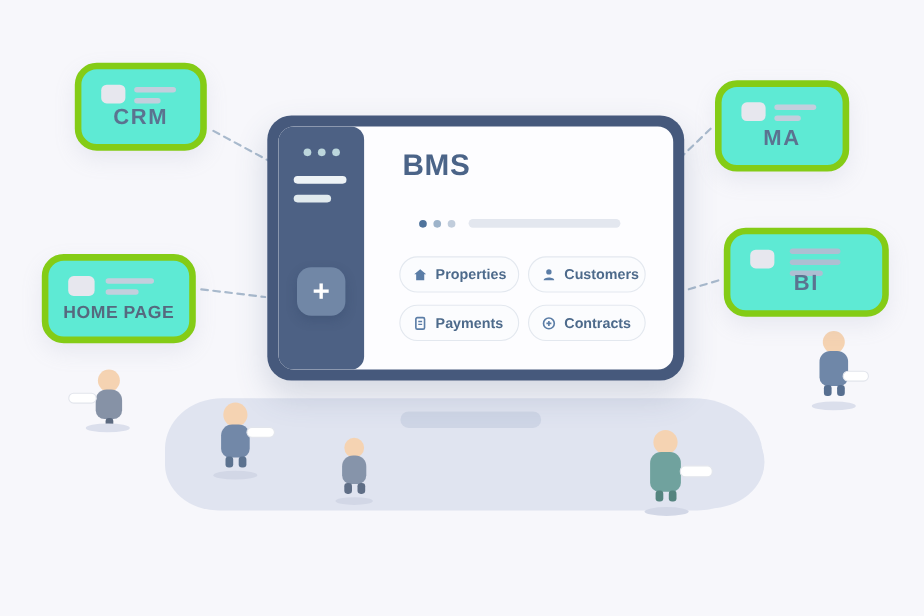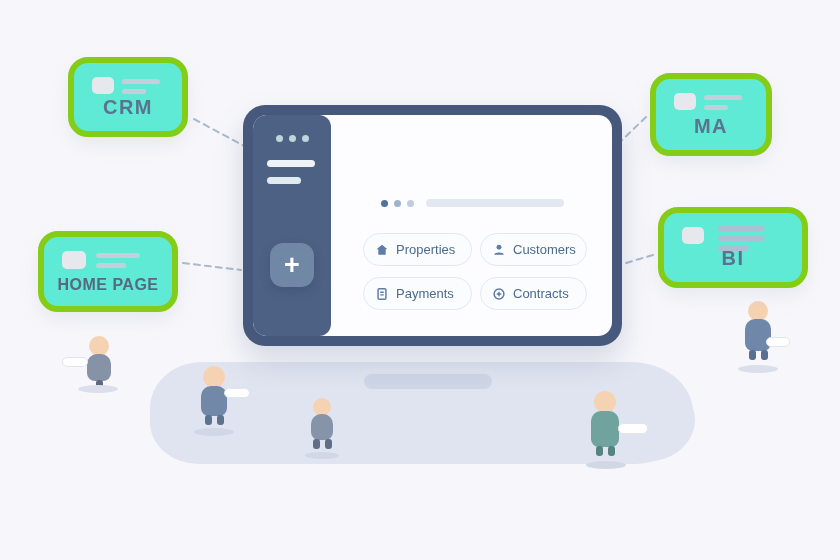--- a/index.html
+++ b/index.html
@@ -47,21 +47,21 @@
   .p-dot { width:7px; height:7px; border-radius:50%; margin-right:6px; }
   .p-dot.d1 { background:#4f739c; }
   .p-dot.d2 { background:#9db3ca; }
   .p-dot.d3 { background:#c1cddc; }
   .p-bar { width:138px; height:8px; background:#e3e7ef; border-radius:4px; margin-left:6px; }
 
   .btn-grid { position:absolute; left:110px; top:118px;
               display:grid; grid-template-columns:109px 107px; column-gap:8px; row-gap:11px; }
   .app-btn { display:flex; align-items:center; gap:7px; height:33px; padding:0 11px;
              background:#fbfcfe; border:1.5px solid #e3e8ef; border-radius:17px;
-             font-size:13px; font-weight:400; color:#4d6a8b; cursor:pointer; white-space:nowrap; }
+             font-size:13px; font-weight:700; color:#4d6a8b; cursor:pointer; white-space:nowrap; }
   .app-btn svg { flex:0 0 auto; color:#5b7da6; }
 
   
   .card { position:absolute; background:#5eead4; border:6px solid #84cc16; border-radius:20px;
           box-shadow:0 8px 20px rgba(140,150,175,0.14); cursor:pointer; }
   .card-glyph { position:absolute; left:18px; top:14px; width:22px; height:17px;
                 background:#e7e7ee; border-radius:5px; }
   .card-lines { position:absolute; left:48px; top:16px; }
   .card-line { height:5px; background:#c3cfdd; border-radius:3px; margin-bottom:5px; }
   .card-label { position:absolute; left:0; right:0; bottom:12px; text-align:center;
@@ -178,20 +178,21 @@
           <div class="sb-dot"></div>
           <div class="sb-dot"></div>
         </div>
         <div class="sb-line1"></div>
         <div class="sb-line2"></div>
         <button class="plus-btn">
           <span>+</span>
         </button>
       </div>
 
+      <div class="bms-title">BMS</div>
 
       <div class="progress-row">
         <div class="p-dot d1"></div>
         <div class="p-dot d2"></div>
         <div class="p-dot d3"></div>
         <div class="p-bar"></div>
       </div>
 
       <div class="btn-grid">
 

